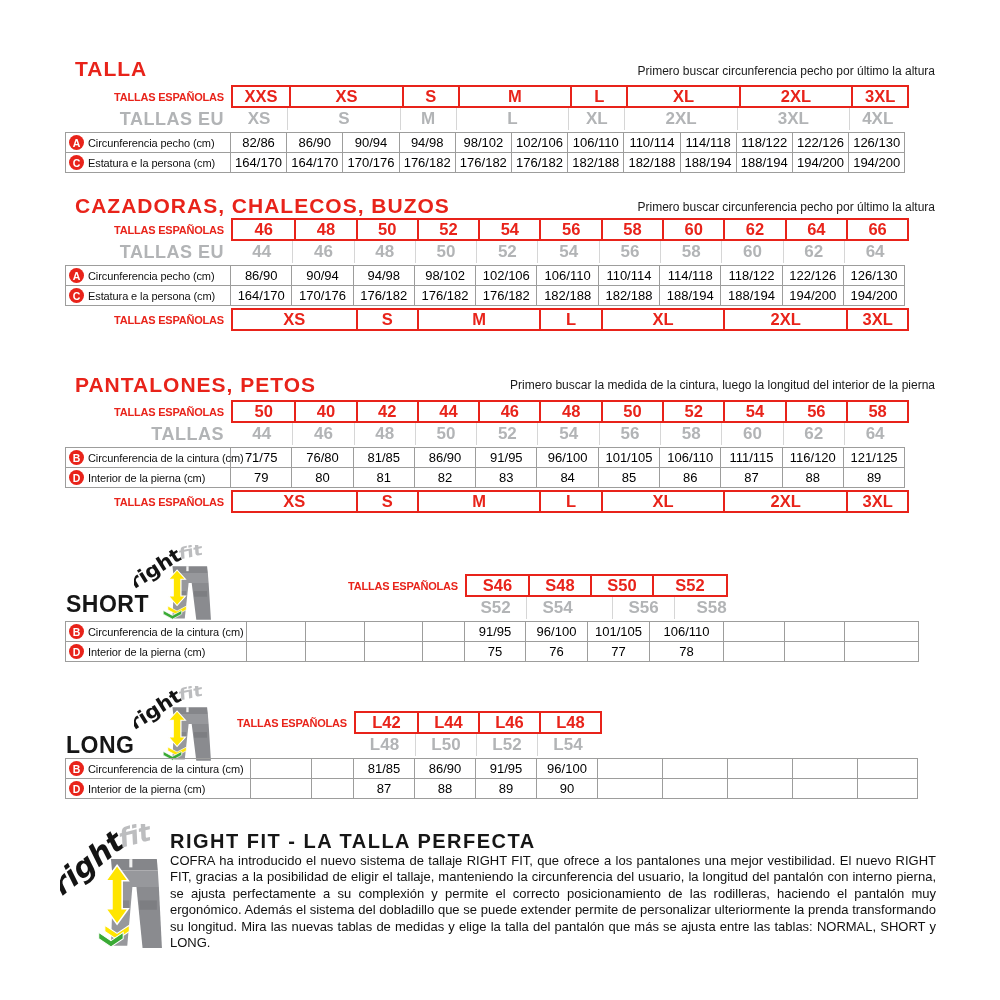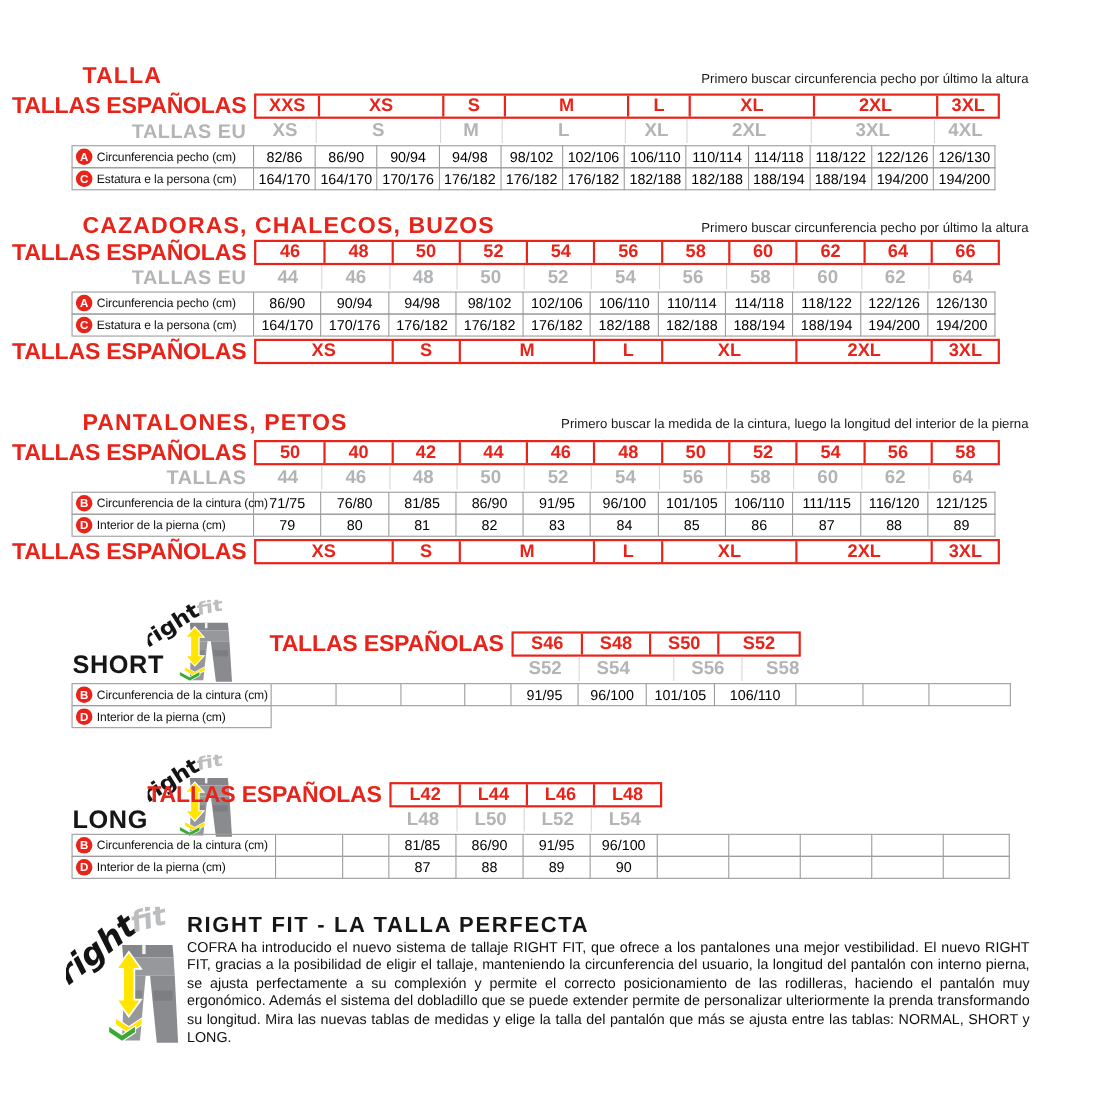--- a/index.html
+++ b/index.html
@@ -18,21 +18,21 @@
   .table{position:absolute;left:65px;}
   .t-row{display:flex;align-items:stretch;}
   .t-label{display:flex;align-items:center;justify-content:flex-end;
     padding-right:7px;white-space:nowrap;box-sizing:border-box;}
   .cells{display:flex;box-sizing:border-box;}
   .cell{display:flex;align-items:center;justify-content:center;
     box-sizing:border-box;white-space:nowrap;}
   
   .t-row.red,.t-row.redfoot{height:23px;}
   .t-row.red .t-label,.t-row.redfoot .t-label{color:var(--red);font-weight:bold;
-    font-size:21px;letter-spacing:-.2px;}
+    font-size:11px;letter-spacing:-.2px;}
   .t-row.red .cells,.t-row.redfoot .cells{border:2px solid var(--red);background:#fff;}
   .t-row.red .cell,.t-row.redfoot .cell{color:var(--red);font-weight:bold;
     font-size:16.5px;border-left:2px solid var(--red);}
   .t-row.red .cell:first-child,.t-row.redfoot .cell:first-child{border-left:none;}
   
   .t-row.gray{height:22px;}
   .t-row.gray .t-label{color:var(--graytxt);font-weight:bold;font-size:18px;letter-spacing:.5px;}
   .t-row.gray .cell{color:var(--graytxt);font-weight:bold;font-size:17px;
     border-left:1px solid #d6d6d6;}
   .t-row.gray .cell:first-child{border-left:none;}
@@ -366,20 +366,33 @@
           <div class="cell" style="width: 61px;"></div>
           <div class="cell" style="width: 60px;"></div>
           <div class="cell" style="width: 74px;"></div>
         </div>
       </div>
       <div class="t-row data">
         <div class="t-label" style="width: 182px;">
           <span class="badge">D</span>
           <span>Interior de la pierna (cm)</span>
         </div>
+        <div class="cells">
+          <div class="cell" style="width: 59px;"></div>
+          <div class="cell" style="width: 59px;"></div>
+          <div class="cell" style="width: 58px;"></div>
+          <div class="cell" style="width: 42px;"></div>
+          <div class="cell" style="width: 61px;">75</div>
+          <div class="cell" style="width: 62px;">76</div>
+          <div class="cell" style="width: 62px;">77</div>
+          <div class="cell" style="width: 74px;">78</div>
+          <div class="cell" style="width: 61px;"></div>
+          <div class="cell" style="width: 60px;"></div>
+          <div class="cell" style="width: 74px;"></div>
+        </div>
       </div>
     </div>
 
   <svg class="logo" style="left:134px;top:686px" width="80" height="76" viewBox="0 0 104 122" preserveAspectRatio="none">
     <use href="#rf-logo"></use>
   </svg>
   <h2 class="black-title" style="top:732px">LONG</h2>
   <div class="table" style="top:711px">
       <div class="t-row red">
         <div class="t-label" style="width: 289px;">TALLAS ESPAÑOLAS</div>

